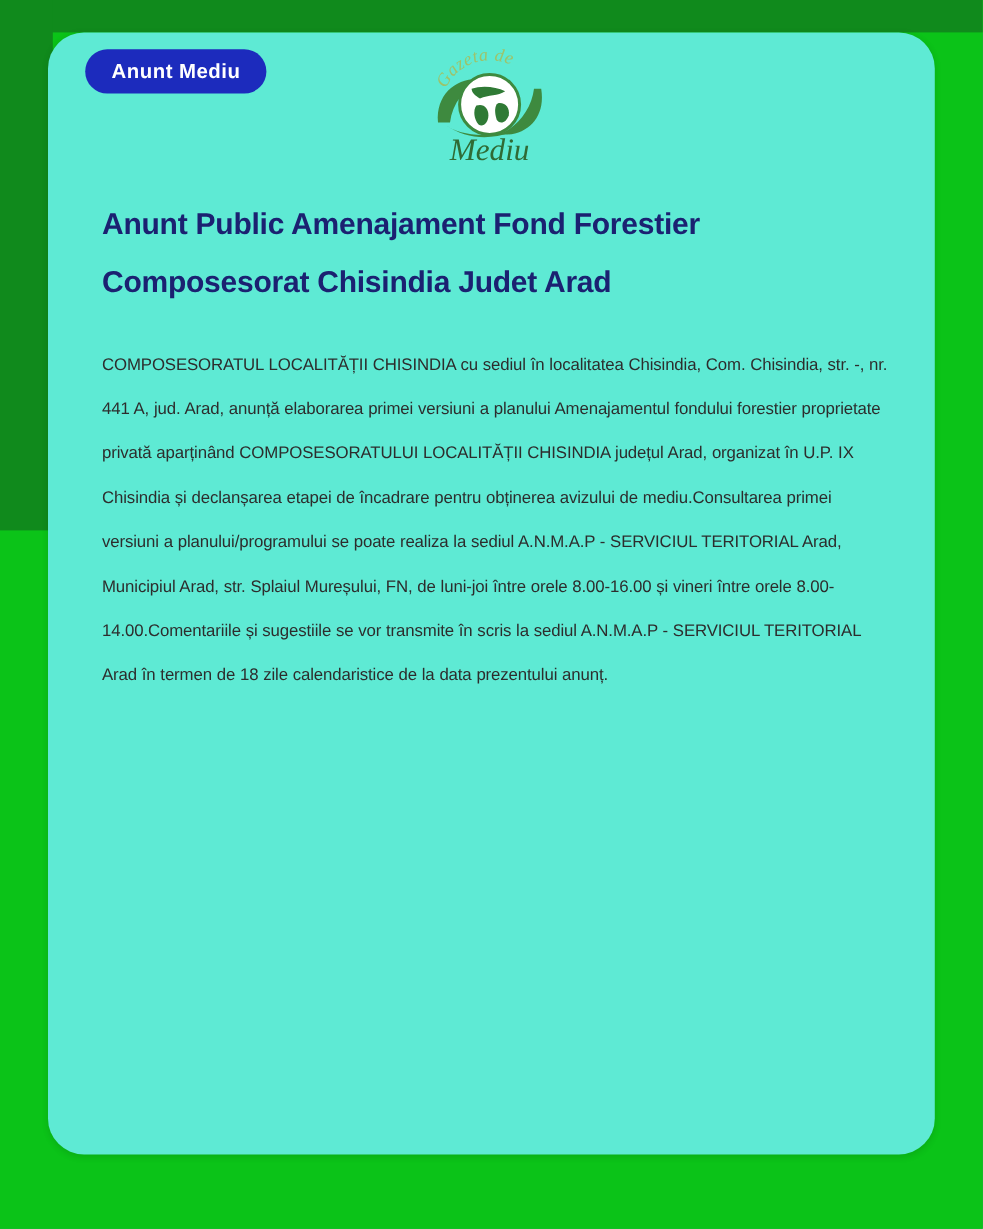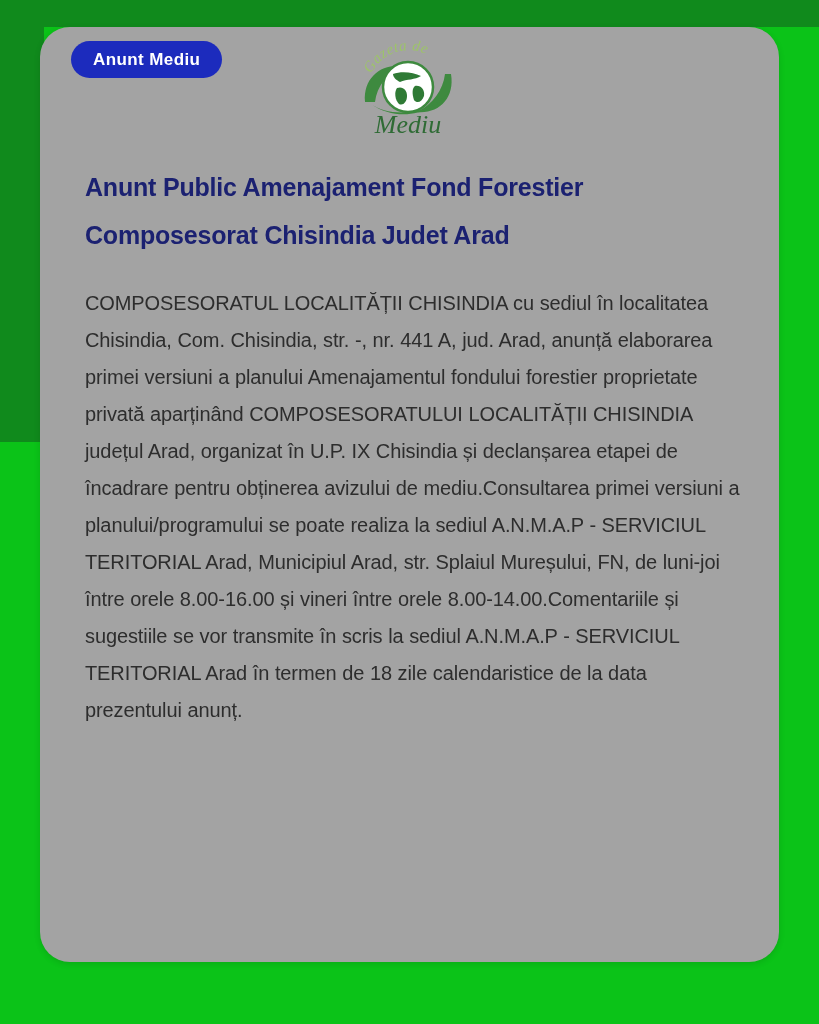--- a/index.html
+++ b/index.html
@@ -39,21 +39,21 @@
     background: #108a1c;     
   }
 
   
   .card {
     position: absolute;
     left: 40px;
     top: 27px;
     width: 739px;
     height: 935px;
-    background: #a3a3a3;
+    background: #5eead4;
     border-radius: 30px;
     box-shadow: 0 2px 6px rgba(0,0,0,0.12);
     box-sizing: border-box;
     padding: 0;
     overflow: hidden;
   }
 
   
   .card-header {
     position: relative;
@@ -93,21 +93,21 @@
     line-height: 48px;
     font-weight: bold;
     letter-spacing: -0.2px;
   }
 
   
   .body-text {
     margin: 0;
     padding: 26px 38px 0 45px;
     color: #2d2d2d;
-    font-size: 20px;
+    font-size: 14px;
     line-height: 37px;
     letter-spacing: -0.1px;
     word-spacing: 0.2px;
   }
 </style>
 </head>
 <body>
 
 <div class="bg-root"></div>
 <div class="bg-dark-top"></div>

